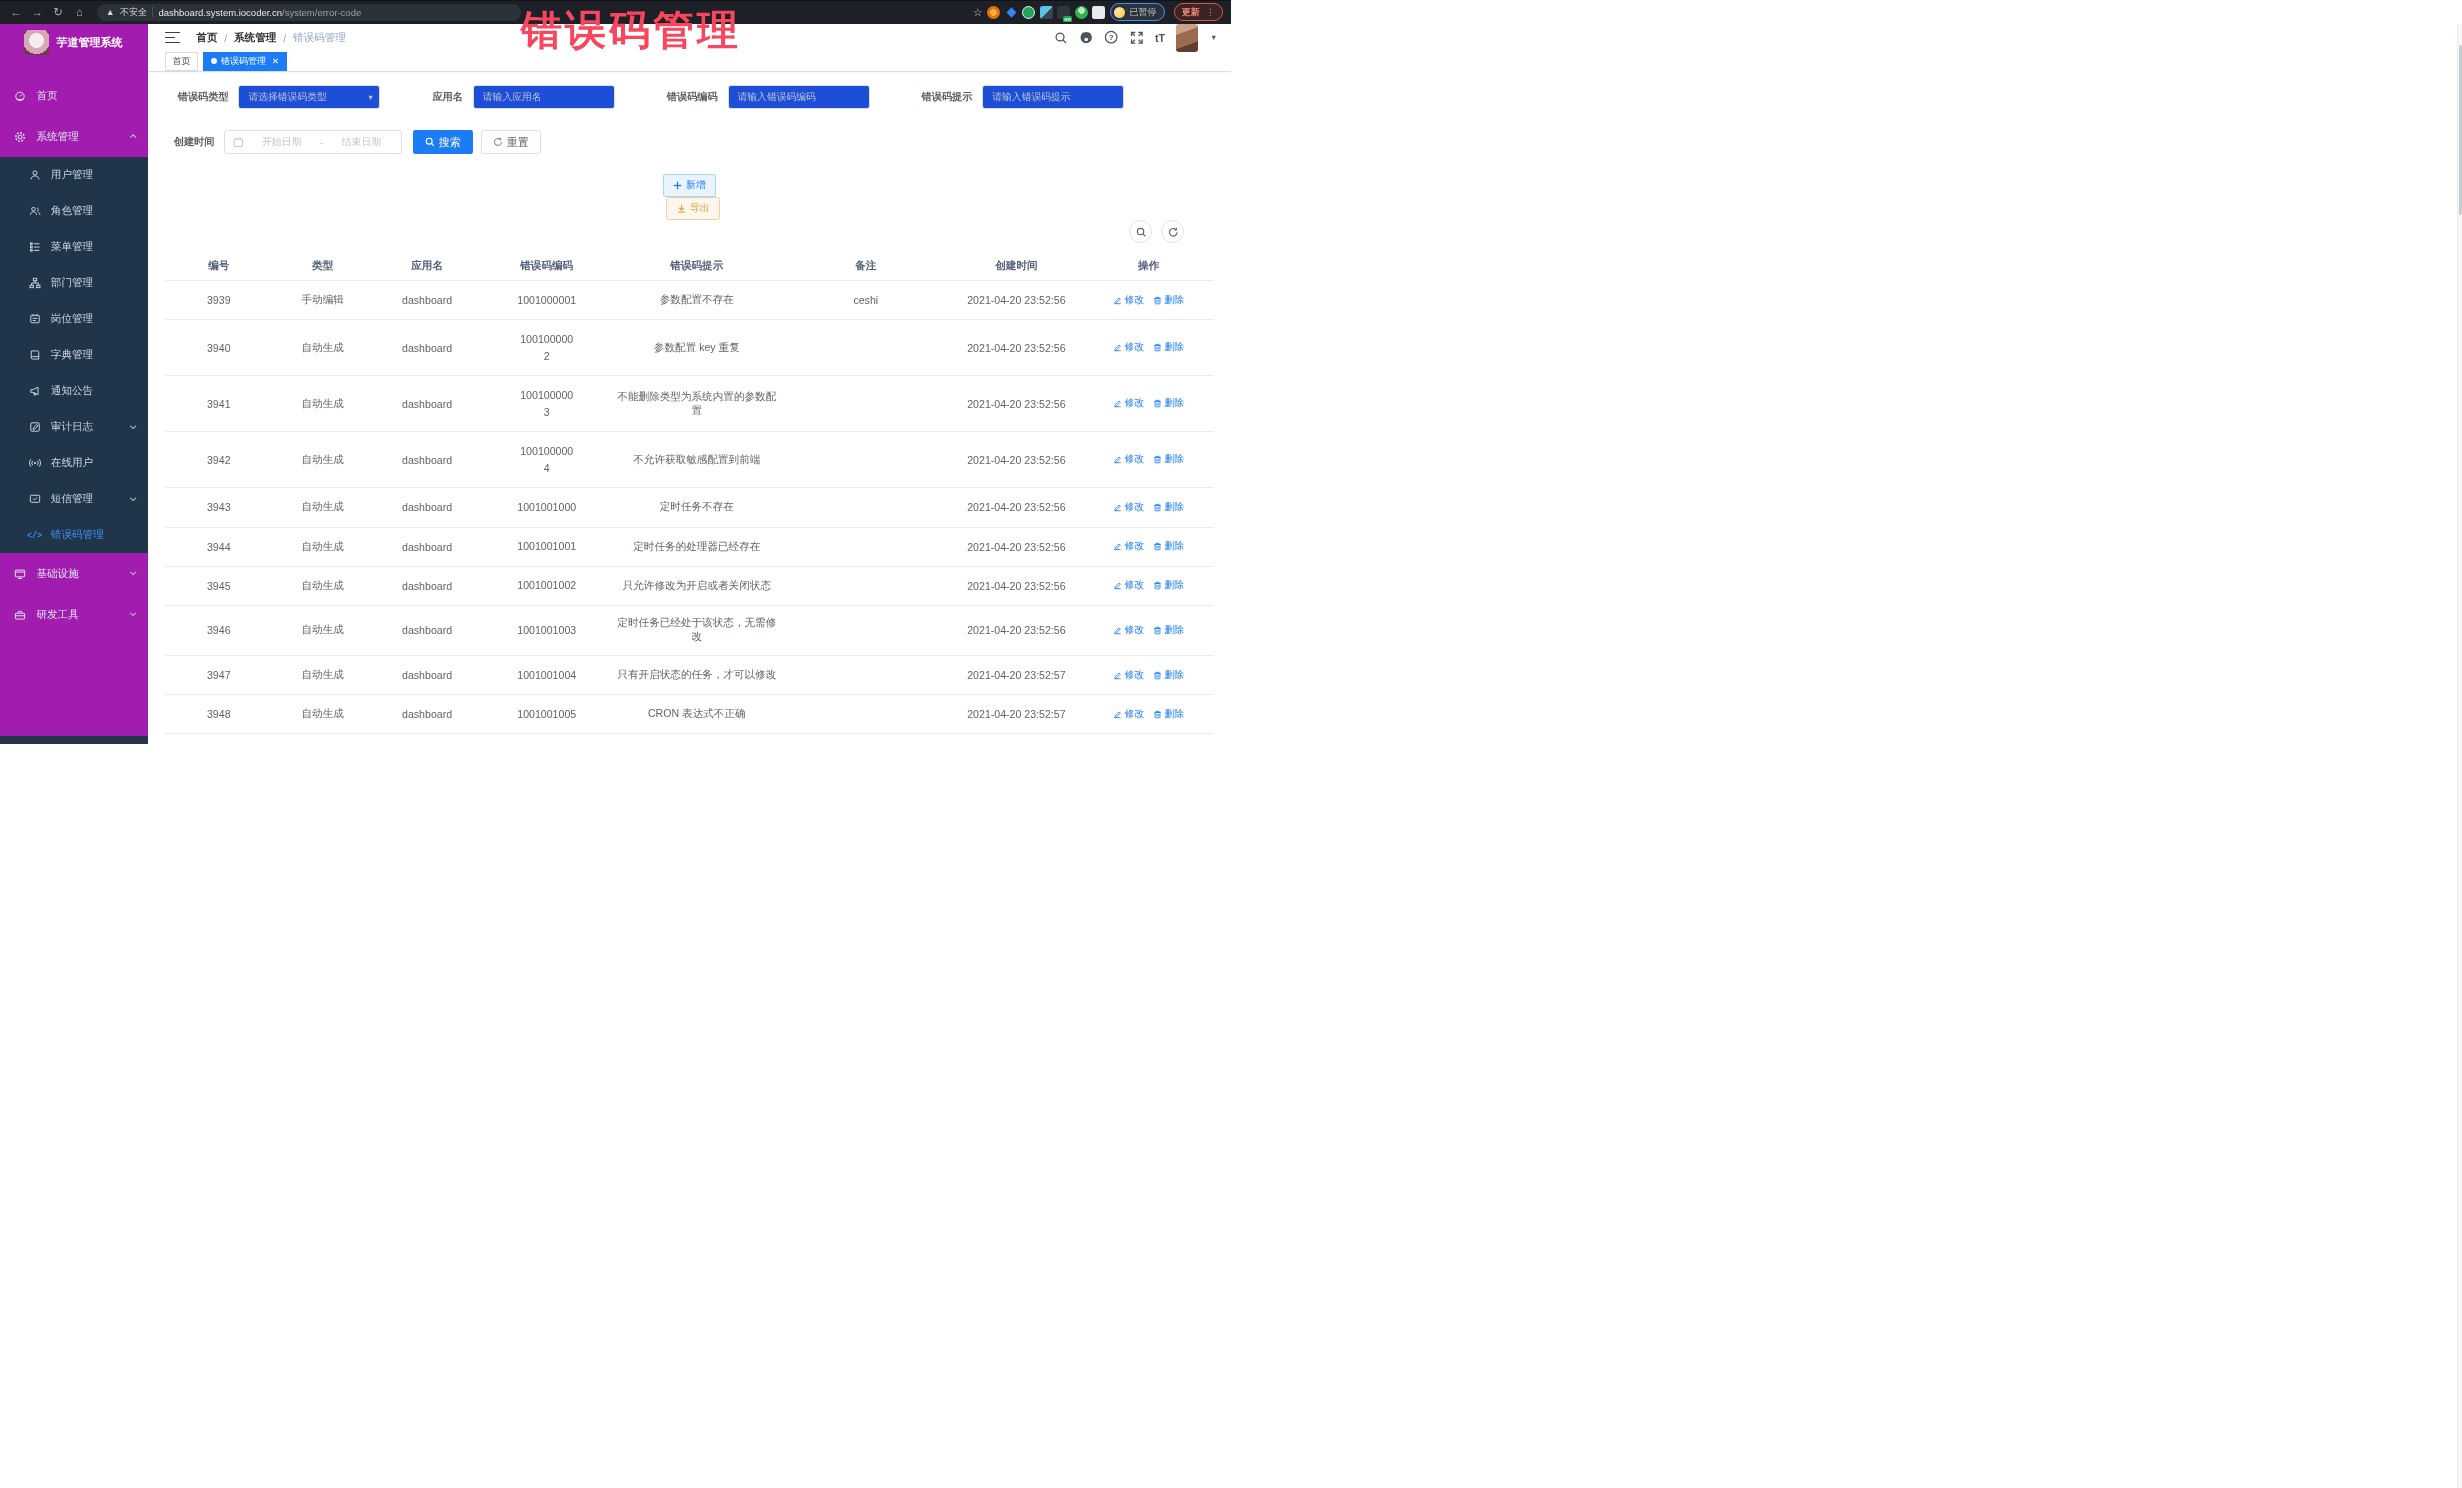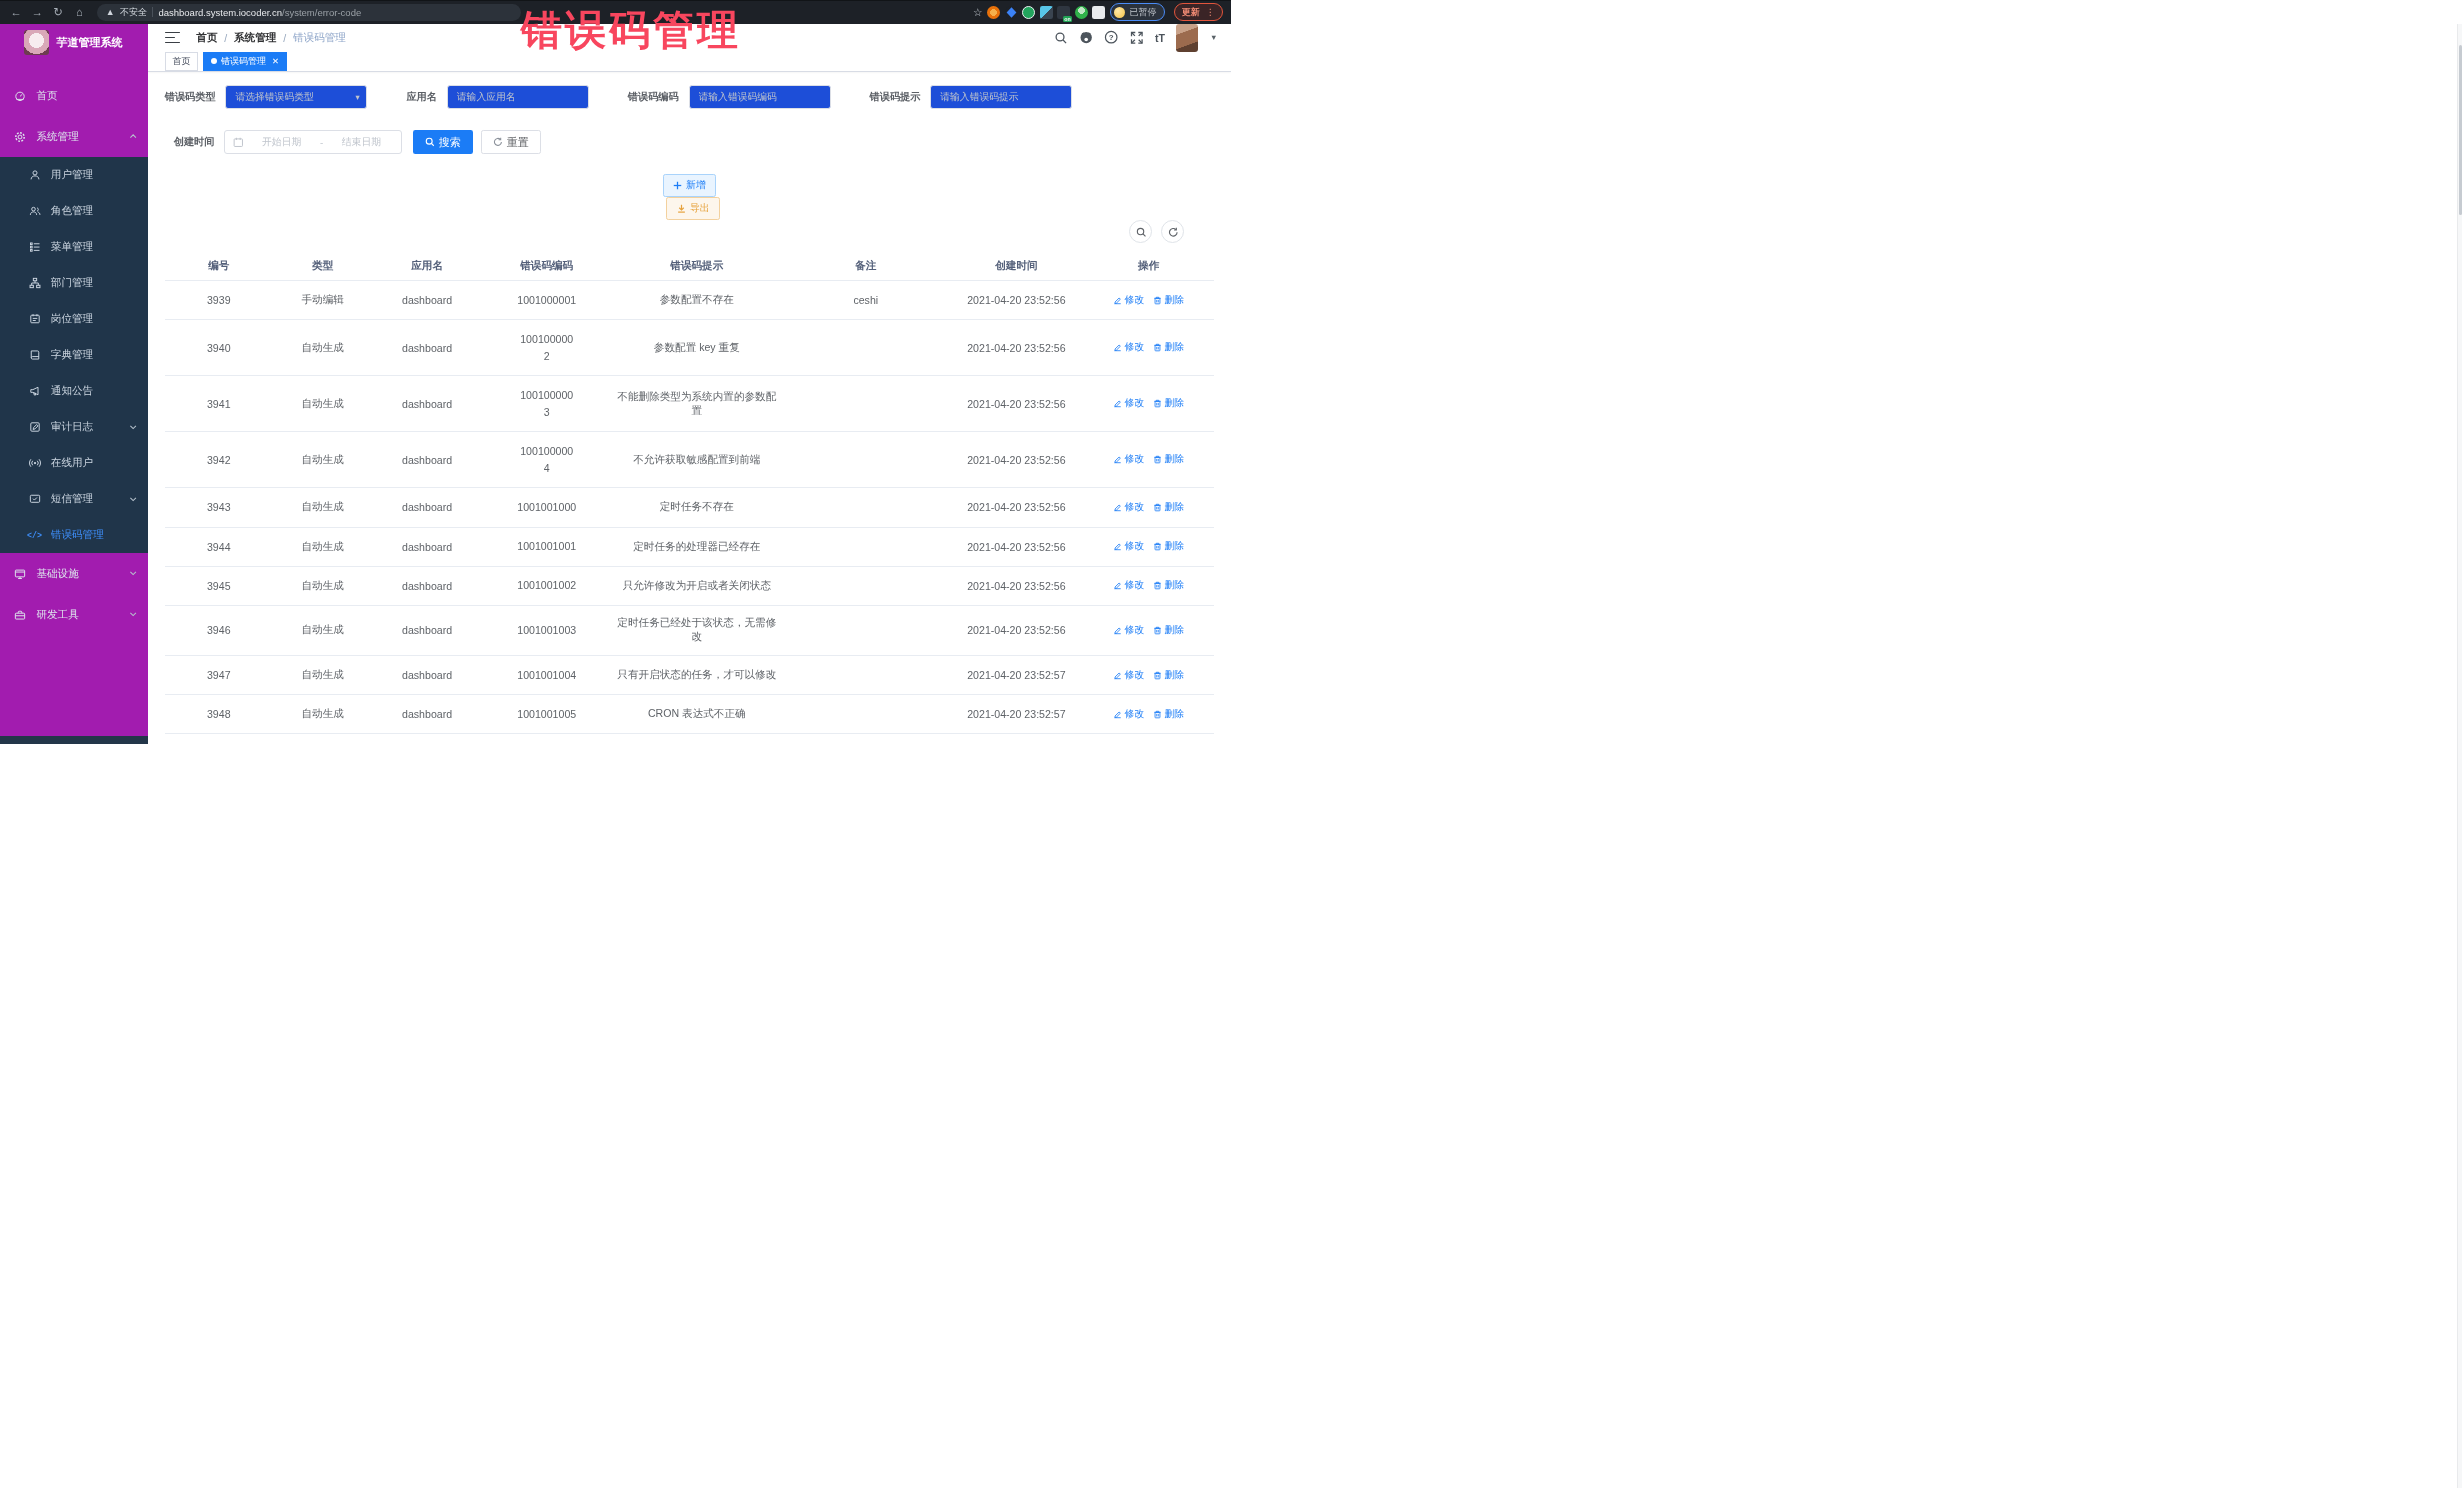--- a/index.html
+++ b/index.html
@@ -71,21 +71,21 @@
   .tags-bar { height:25px; display:flex; align-items:center; padding:0 16.7px; gap:4.5px;
     border-bottom:0.8px solid #d8dce5; box-shadow:0 0.8px 2.3px rgba(0,0,0,.06); }
   .tag { height:19.7px; display:flex; align-items:center; gap:4.5px; padding:0 6.8px;
     border:0.8px solid #d8dce5; background:#fff; color:#495060; font-size:9px; cursor:pointer; }
   .tag.active { background:#1b7cf6; border-color:#1b7cf6; color:#fff; }
   .tag .dot { width:6px; height:6px; border-radius:50%; background:#fff; }
   .tag .x { font-size:8.3px; margin-left:1.5px; }
   
   .content { padding:13px 16.7px 0 16.7px; flex:1; position:relative; }
   .filters { display:flex; flex-wrap:wrap; align-items:center; row-gap:10.6px; }
-  .f-item { display:flex; align-items:center; margin-right:39px; }
+  .f-item { display:flex; align-items:center; margin-right:39px;margin-left:13px; }
   .f-label { font-size:10.2px; font-weight:700; color:#5c6066; margin-right:9.8px; white-space:nowrap; }
   .inp { position:relative; width:142px; height:24px; border:0.8px solid #dcdfe6; border-radius:3px;
     background:#1d4ed8; display:flex; align-items:center; padding:0 9px; cursor:text; }
   .inp .ph { color:#bfc4cc; font-size:9.8px; white-space:nowrap; overflow:hidden; }
   .inp .sel-caret { position:absolute; right:6.8px; color:#c0c4cc; font-size:8.3px; }
   .date-range { width:178px; height:24px; border:0.8px solid #dcdfe6; border-radius:3px;
     display:flex; align-items:center; padding:0 7.6px; gap:6px; cursor:pointer; }
   .date-range .ph { color:#bfc4cc; font-size:9.8px; flex:1; text-align:center; }
   .date-range .cal { color:#c0c4cc; display:flex; }
   .btn { height:24px; border-radius:2.3px; display:inline-flex; align-items:center; gap:3.8px;

